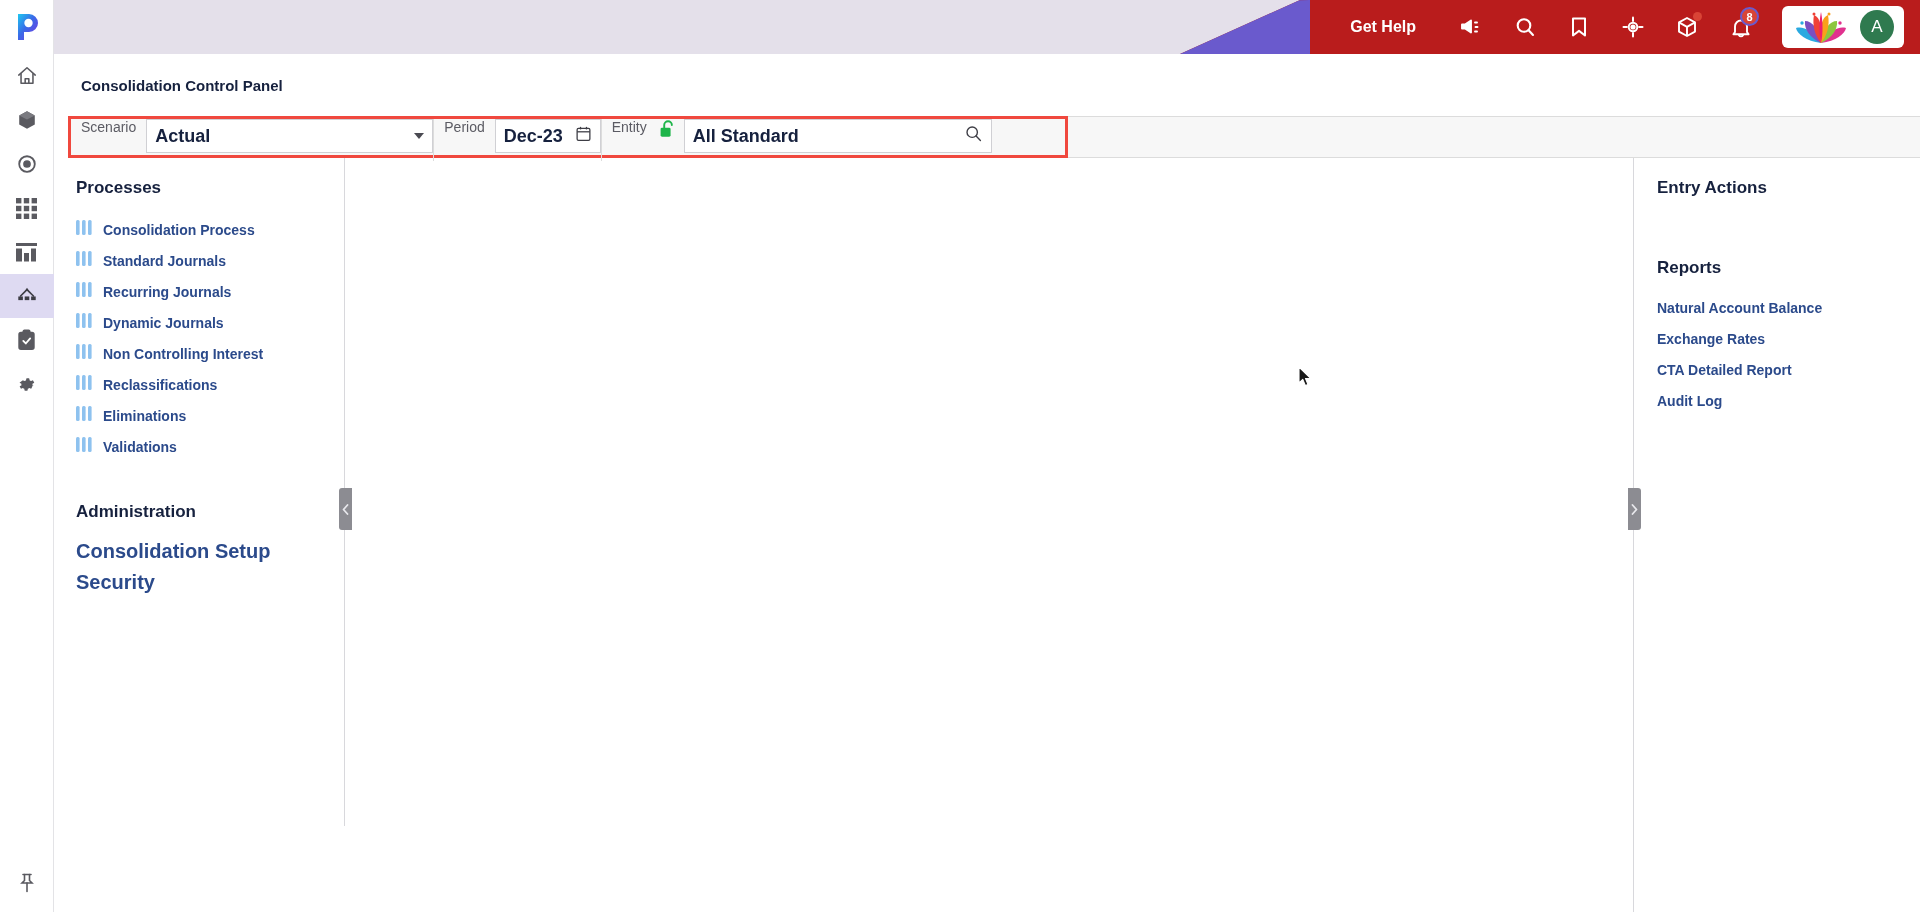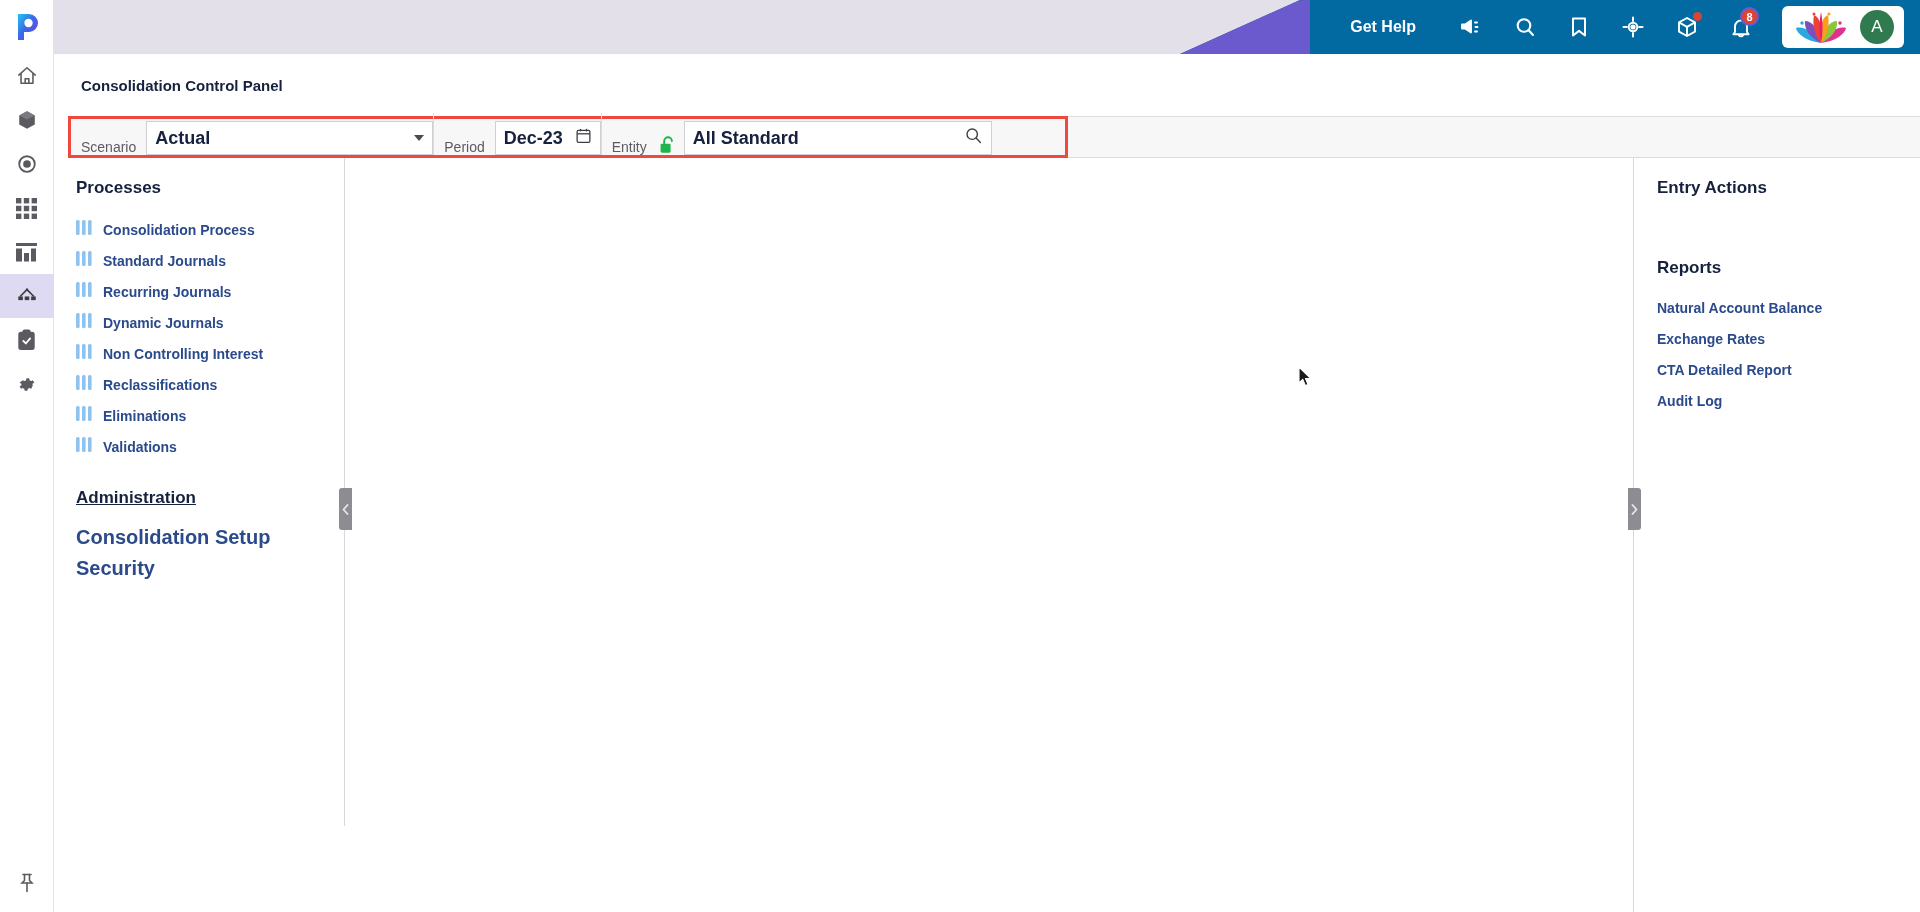--- a/index.html
+++ b/index.html
@@ -37,21 +37,21 @@
   #top-header {
     position: absolute; left: 54px; top: 0;
     width: 1866px; height: 54px;
     background: #e4e0ea;
     overflow: hidden;
     z-index: 30;
   }
   #header-purple {
     position: absolute; right: 0; top: 0;
     height: 54px; width: 740px;
-    background: #0369a1;
+    background: #b91c1c;
     display: flex; align-items: center; justify-content: flex-end;
     padding-right: 16px;
     
     clip-path: polygon(120px 0, 100% 0, 100% 100%, 0 100%);
   }
   #header-purple::before {
     content: "";
     position: absolute; left: 0; top: 0; bottom: 0; width: 130px;
     background: #6a5acd;
     border-top-left-radius: 130px 54px;
@@ -104,21 +104,21 @@
   #page-title {
     font-size: 15px; font-weight: bold; color: #16213e;
   }
 
   
   #filter-bar {
     position: absolute; left: 68px; top: 116px;
     width: 1000px; height: 42px;
     border: 3px solid #f0483e;
     background: #f7f7f7;
-    display: flex; align-items: flex-end;
+    display: flex; align-items: flex-start;
     z-index: 20;
   }
   #filter-strip {
     position: absolute; left: 1068px; top: 116px;
     width: 852px; height: 42px;
     background: #f7f7f7; border-bottom: 1px solid #dcdcdc; border-top: 1px solid #dcdcdc;
   }
   .flt-label {
     font-size: 14px; color: #5b5b63;
     padding: 0 10px; white-space: nowrap;
@@ -171,21 +171,21 @@
   }
   .bars-icon { display: inline-block; margin-right: 10px; }
   .proc-label {
     font-size: 14px; color: #2b4a8b; font-weight: bold;
   }
   .admin-item {
     height: 31px; display: flex; align-items: center;
     cursor: pointer;
   }
   .admin-label { font-size: 20px; color: #2b4a8b; font-weight: bold; }
-  #admin-heading { margin-top: 26px; margin-bottom: 14px; text-decoration: underline; }
+  #admin-heading { margin-top: 40px; margin-bottom: 14px; }
 
   
   #center-canvas {
     position: absolute; left: 292px; top: 0;
     width: 1288px; height: 754px;
     background: #ffffff;
     border-right: 1px solid #d8d8dc;
   }
 
   

